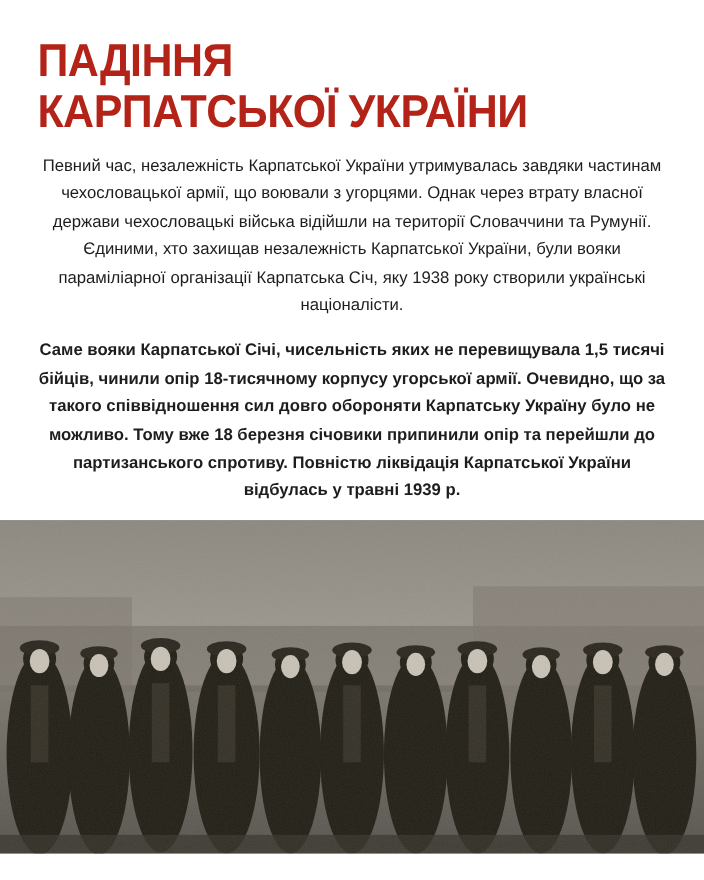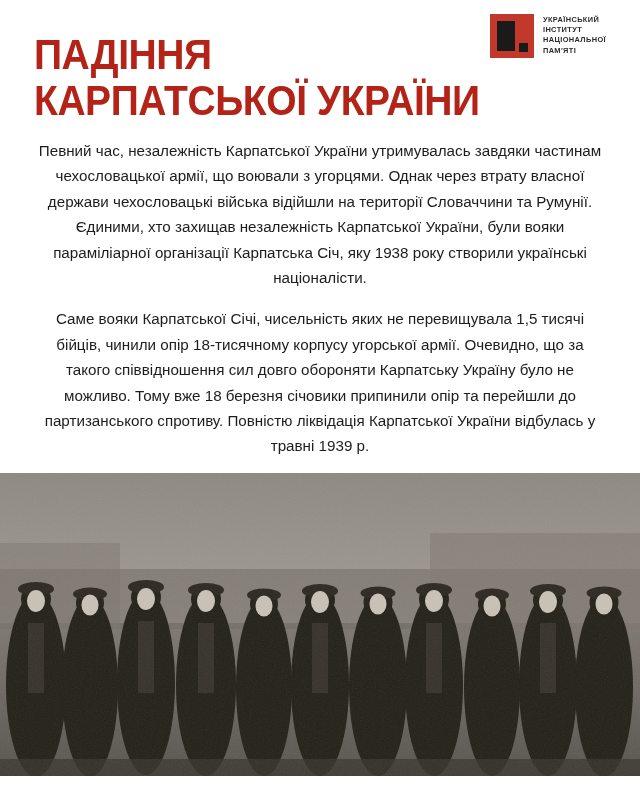--- a/index.html
+++ b/index.html
@@ -88,53 +88,41 @@
 
   
   .body-text {
     margin-top: 14px;
     color: #1d1d1d;
     font-size: 15.2px;
     line-height: 25.4px;
     text-align: center;
   }
   .body-text p { margin: 0 0 16px 0; }
-  .body-text p:last-child { margin-bottom: 0; }
+  .body-text p:last-child { margin-bottom: 0; font-weight: bold; }
 
   
   .photo {
     margin-top: 14px;
     width: 640px;
     height: 303px;
     position: relative;
     overflow: hidden;
     background: #6e6a63;
     flex: 0 0 auto;
   }
   .photo svg { display: block; }
 </style>
 </head>
 <body>
 
 <div class="page">
 
   <div class="content">
 
-    <div class="logo">
-      <div class="logo-mark">
-        <div class="inner-block"></div>
-        <div class="inner-dot"></div>
-      </div>
-      <div class="logo-text">
-        <div>Український</div>
-        <div>Інститут</div>
-        <div>Національної</div>
-        <div>Пам'яті</div>
-      </div>
-    </div>
 
     <h1 class="title">
       <span>Падіння</span>
       <span class="line2">Карпатської України</span>
     </h1>
 
     <div class="body-text">
       <p>Певний час, незалежність Карпатської України утримувалась завдяки частинам чехословацької армії, що воювали з угорцями. Однак через втрату власної держави чехословацькі війська відійшли на території Словаччини та Румунії. Єдиними, хто захищав незалежність Карпатської України, були вояки параміліарної організації Карпатська Січ, яку 1938 року створили українські націоналісти.</p>
       <p>Саме вояки Карпатської Січі, чисельність яких не перевищувала 1,5 тисячі бійців, чинили опір 18-тисячному корпусу угорської армії. Очевидно, що за такого співвідношення сил довго обороняти Карпатську Україну було не можливо. Тому вже 18 березня січовики припинили опір та перейшли до партизанського спротиву. Повністю ліквідація Карпатської України відбулась у травні 1939 р.</p>
     </div>

